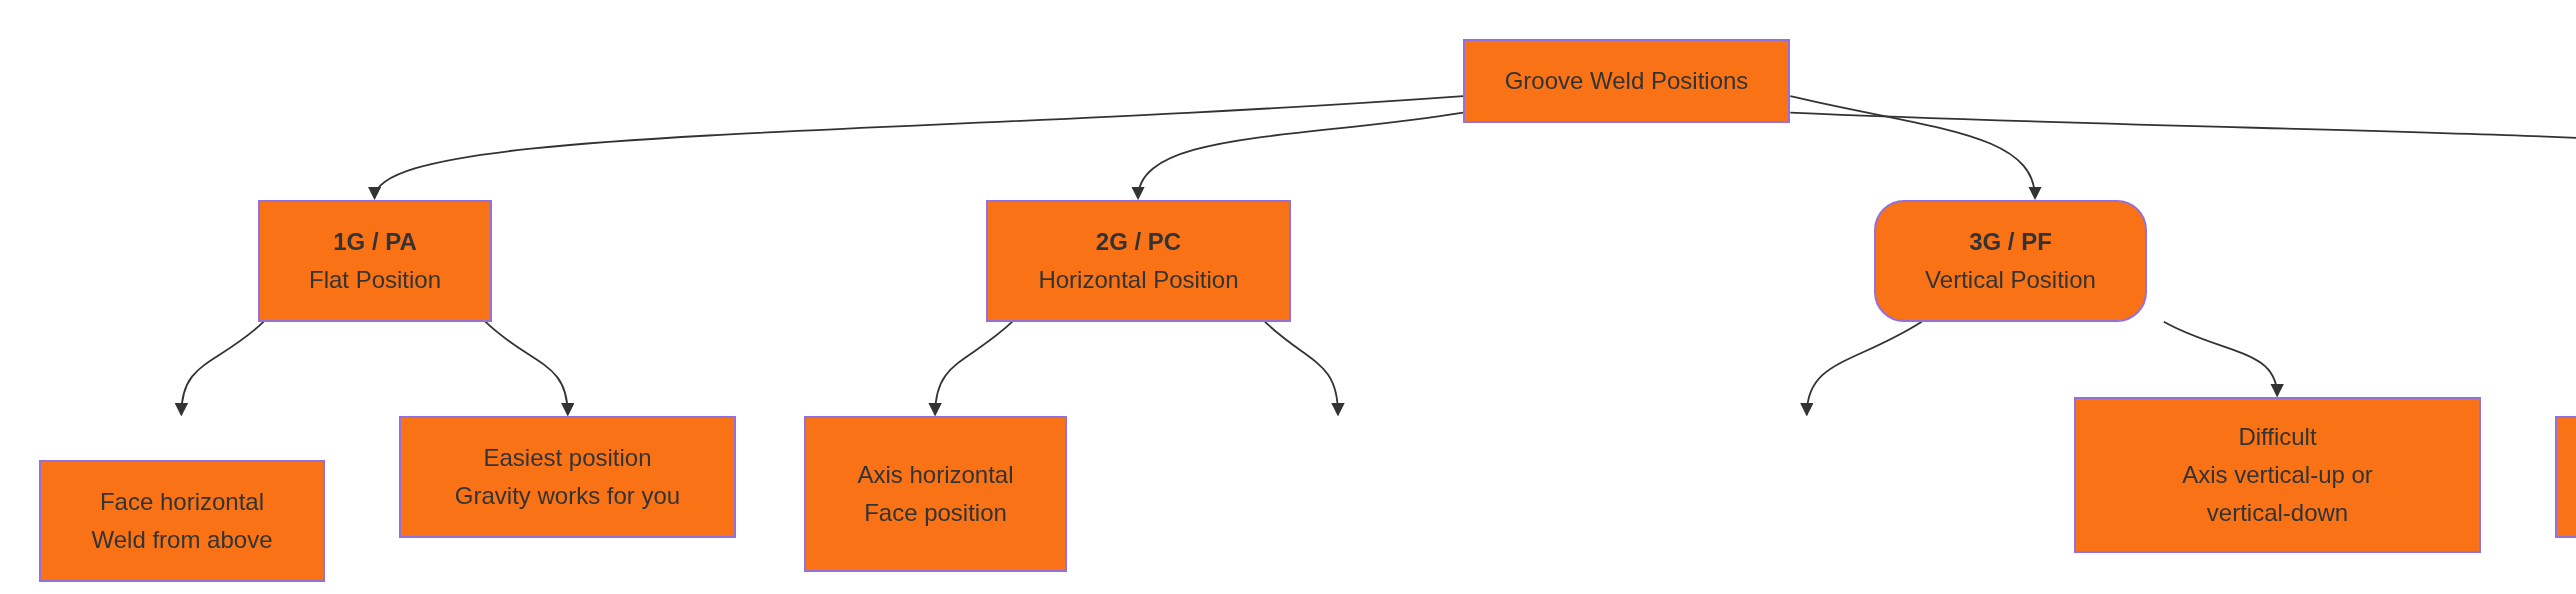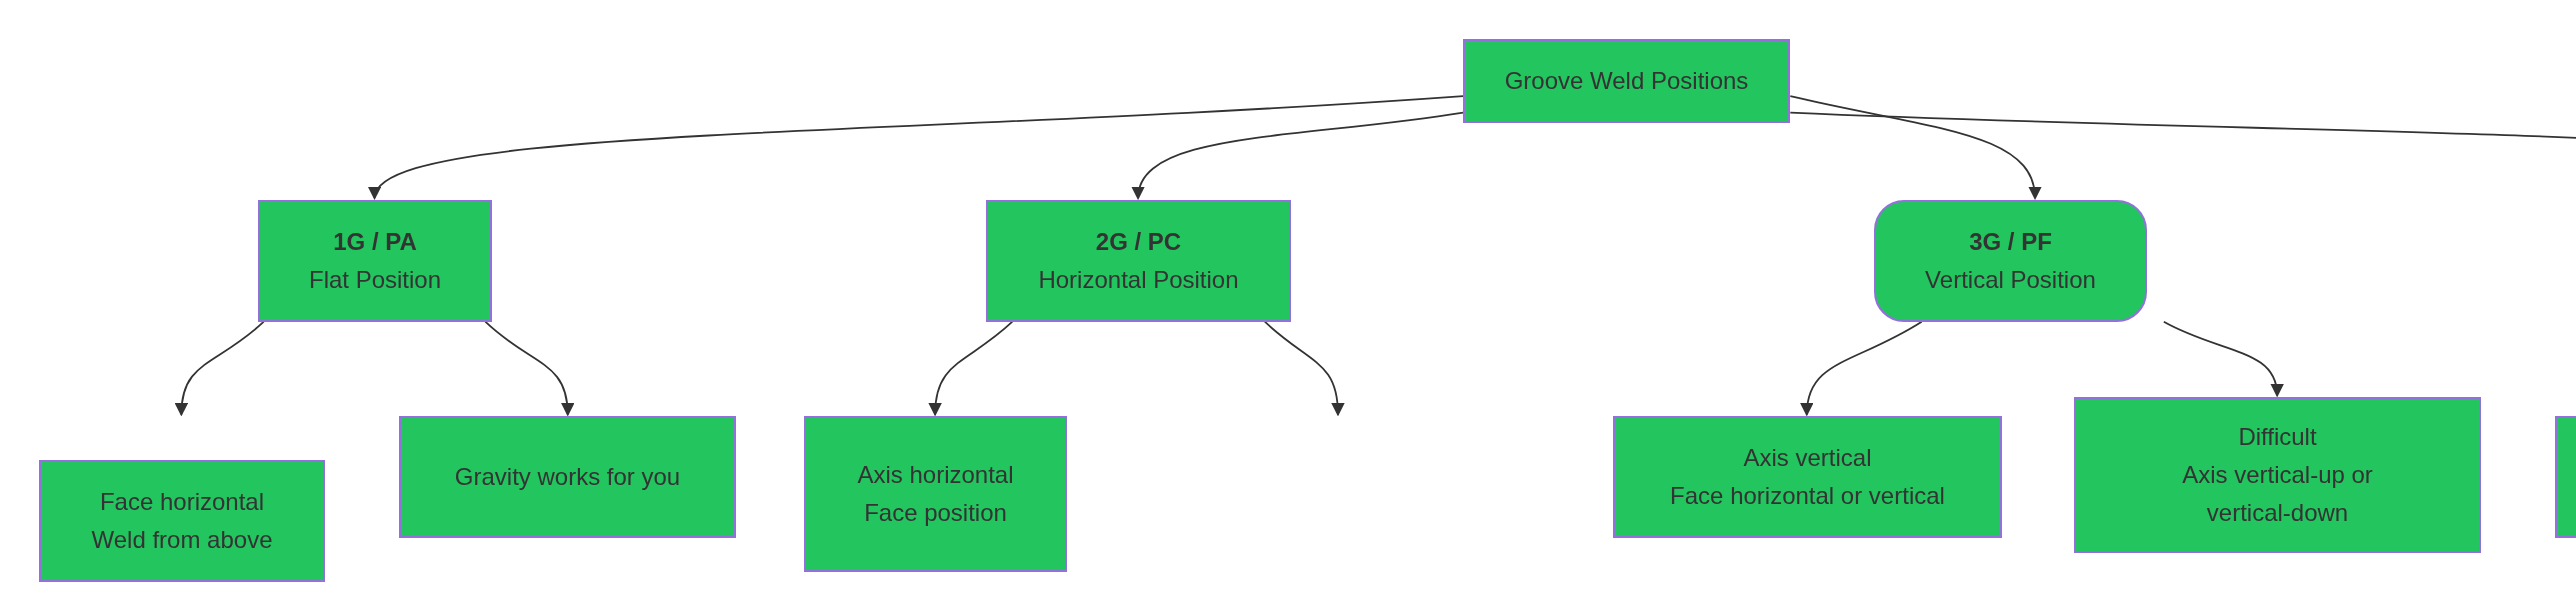--- a/index.html
+++ b/index.html
@@ -3,21 +3,21 @@
 <meta charset="utf-8">
 <style>
   html,body{margin:0;padding:0;background:#ffffff;}
   body{width:3373px;height:595px;font-family:"Liberation Sans",sans-serif;overflow:hidden;}
   .canvas{position:relative;width:3373px;height:595px;background:#ffffff;}
   .edges{position:absolute;left:0;top:0;width:3373px;height:595px;}
   .edges path.edge{fill:none;stroke:#333333;stroke-width:3.5px;}
   .node{
     position:absolute;
     box-sizing:border-box;
-    background:#22c55e;
+    background:#f97316;
     border:2.1px solid #9370DB;
     color:#333333;
     display:flex;
     flex-direction:column;
     align-items:center;
     justify-content:center;
     text-align:center;
     font-size:24px;
     line-height:38px;
   }
@@ -64,29 +64,26 @@
   <div class="node" style="left:1874px;top:200px;width:273px;height:122px;border-radius:30px;">
     <span class="ln bold">3G / PF</span>
     <span class="ln">Vertical Position</span>
   </div>
 
   <div class="node" style="left:39px;top:416px;width:286px;height:122px;margin-top:44px;">
     <span class="ln">Face horizontal</span>
     <span class="ln">Weld from above</span>
   </div>
   <div class="node" style="left:399px;top:416px;width:337px;height:122px;">
+    <span class="ln">Easiest position</span>
     <span class="ln">Gravity works for you</span>
   </div>
   <div class="node" style="left:804px;top:416px;width:263px;height:156px;">
     <span class="ln">Axis horizontal</span>
     <span class="ln">Face position</span>
-  </div>
-  <div class="node" style="left:1613px;top:416px;width:389px;height:122px;">
-    <span class="ln">Axis vertical</span>
-    <span class="ln">Face horizontal or vertical</span>
   </div>
   <div class="node" style="left:2074px;top:397px;width:407px;height:156px;">
     <span class="ln">Difficult</span>
     <span class="ln">Axis vertical-up or</span>
     <span class="ln">vertical-down</span>
   </div>
   <div class="node" style="left:2555px;top:416px;width:350px;height:122px;">
     
     
   </div>

